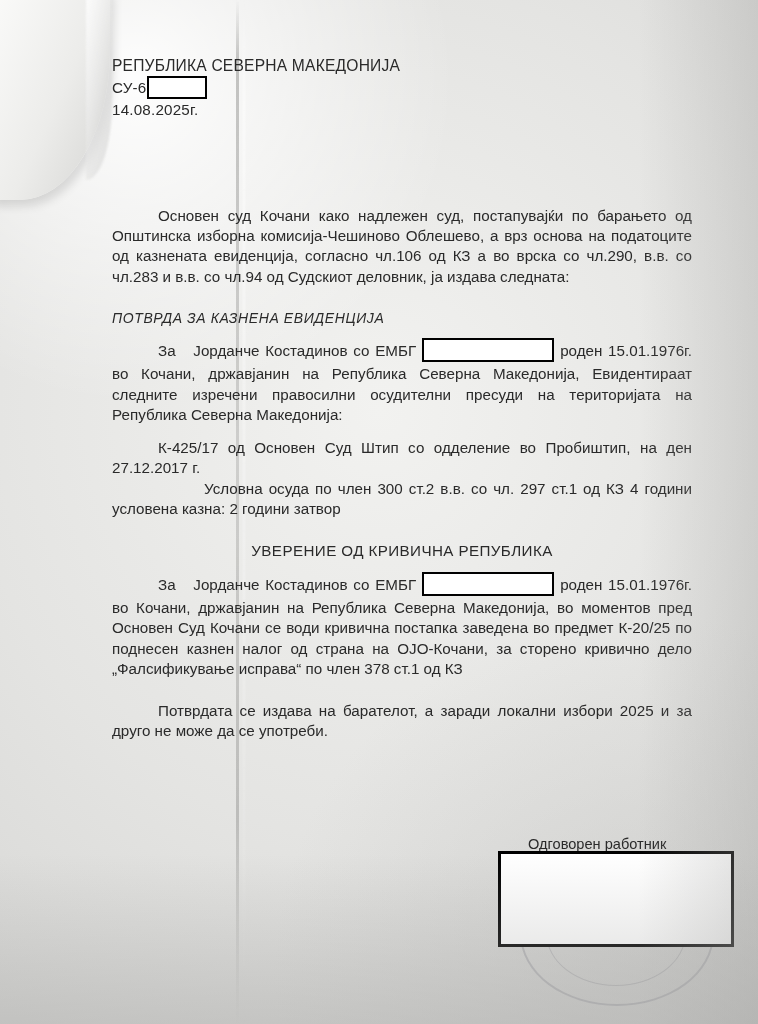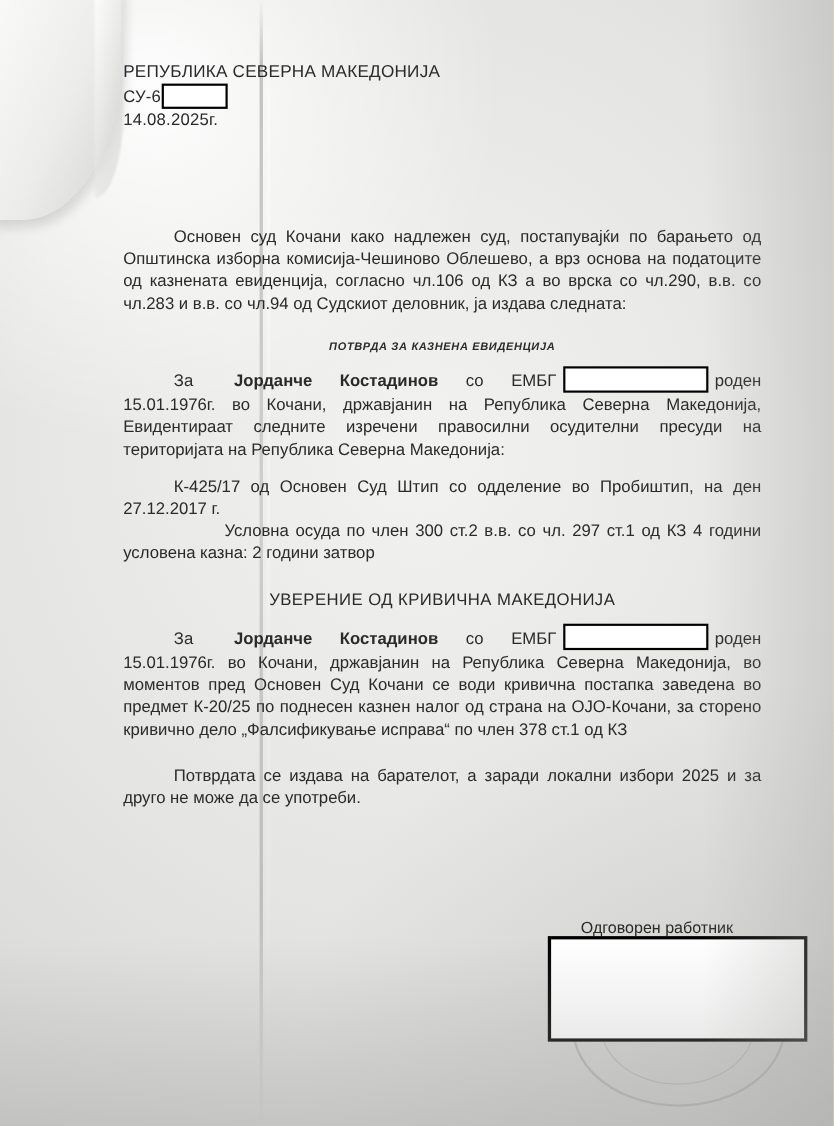--- a/index.html
+++ b/index.html
@@ -8,21 +8,21 @@
     background: #ffffff;
   }
   body {
     font-family: "Liberation Sans", sans-serif;
   }
   #page {
     position: relative;
     width: 758px;
     height: 1024px;
     overflow: hidden;
-    background: #fdba74;
+    background: #0ea5e9;
   }
   
   .paper {
     position: absolute;
     inset: 0;
     background:
       radial-gradient(ellipse 60% 45% at 18% 8%, rgba(255,255,255,0.95) 0%, rgba(226,226,224,0.0) 70%),
       radial-gradient(ellipse 70% 50% at 85% 95%, rgba(196,196,194,0.55) 0%, rgba(226,226,224,0.0) 70%),
       radial-gradient(ellipse 90% 70% at 50% 40%, #f2f2f0 0%, #e4e4e2 60%, #d8d8d6 100%);
   }
@@ -116,33 +116,33 @@
     margin: 0;
     text-align: justify;
     text-justify: inter-word;
   }
   p.body .indent {
     display: inline-block;
     width: 46px;
   }
   .title {
     margin: 0;
-    text-align: center;
+    text-align: left;
     font-style: italic;
-    font-weight: bold;
+    font-weight: normal;
     letter-spacing: 0.6px;
-    font-size: 10px;
+    font-size: 14px;
   }
   .title2 {
     margin: 0;
     text-align: center;
     letter-spacing: 0.4px;
     font-size: 15.2px;
   }
-  .bold { font-weight: bold; margin-left: 12px; }
+  .bold { font-weight: normal; margin-left: 12px; }
 
   
   .sig-label {
     position: absolute;
     left: 528px;
     top: 836px;
     font-size: 14.6px;
     color: #2a2a2a;
     white-space: nowrap;
   }
@@ -226,21 +226,21 @@
     <p class="body"><span class="indent"></span><span>За</span> <span class="bold">Јорданче Костадинов</span> <span>со ЕМБГ</span><span class="redact embg"></span><span>роден</span> <span>15.01.1976г. во Кочани, државјанин на Република Северна Македонија, Евидентираат следните изречени правосилни осудителни пресуди на територијата на Република Северна Македонија:</span></p>
 
     <div class="spacer-sm"></div>
 
     <p class="body"><span class="indent"></span><span>К-425/17 од Основен Суд Штип со одделение во Пробиштип, на ден 27.12.2017 г.</span></p>
 
     <p class="body"><span class="indent" style="width:92px"></span><span>Условна осуда по член 300 ст.2 в.в. со чл. 297 ст.1 од КЗ  4 години условена казна: 2 години затвор</span></p>
 
     <div class="spacer-md"></div>
 
-    <p class="title2">УВЕРЕНИЕ ОД КРИВИЧНА МАКЕДОНИЈА</p>
+    <p class="title2">УВЕРЕНИЕ ОД КРИВИЧНА РЕПУБЛИКА</p>
 
     <div class="spacer-sm"></div>
 
     <p class="body"><span class="indent"></span><span>За</span> <span class="bold">Јорданче Костадинов</span> <span>со ЕМБГ</span><span class="redact embg2"></span><span>роден</span> <span>15.01.1976г. во Кочани, државјанин на Република Северна Македонија, во моментов пред Основен Суд Кочани се води кривична постапка заведена во предмет К-20/25 по поднесен казнен налог од страна на ОЈО-Кочани, за сторено кривично дело „Фалсификување исправа“ по член 378 ст.1 од КЗ</span></p>
 
     <div class="spacer-md"></div>
 
     <p class="body"><span class="indent"></span><span>Потврдата се издава на барателот, а заради локални избори 2025 и за друго не може да се употреби.</span></p>
 
   </div>

